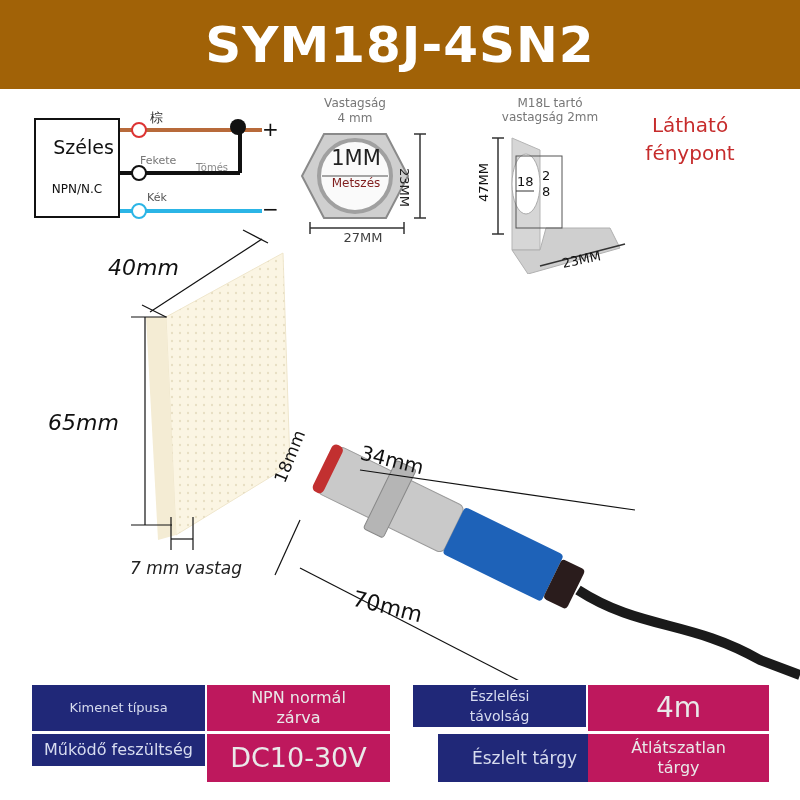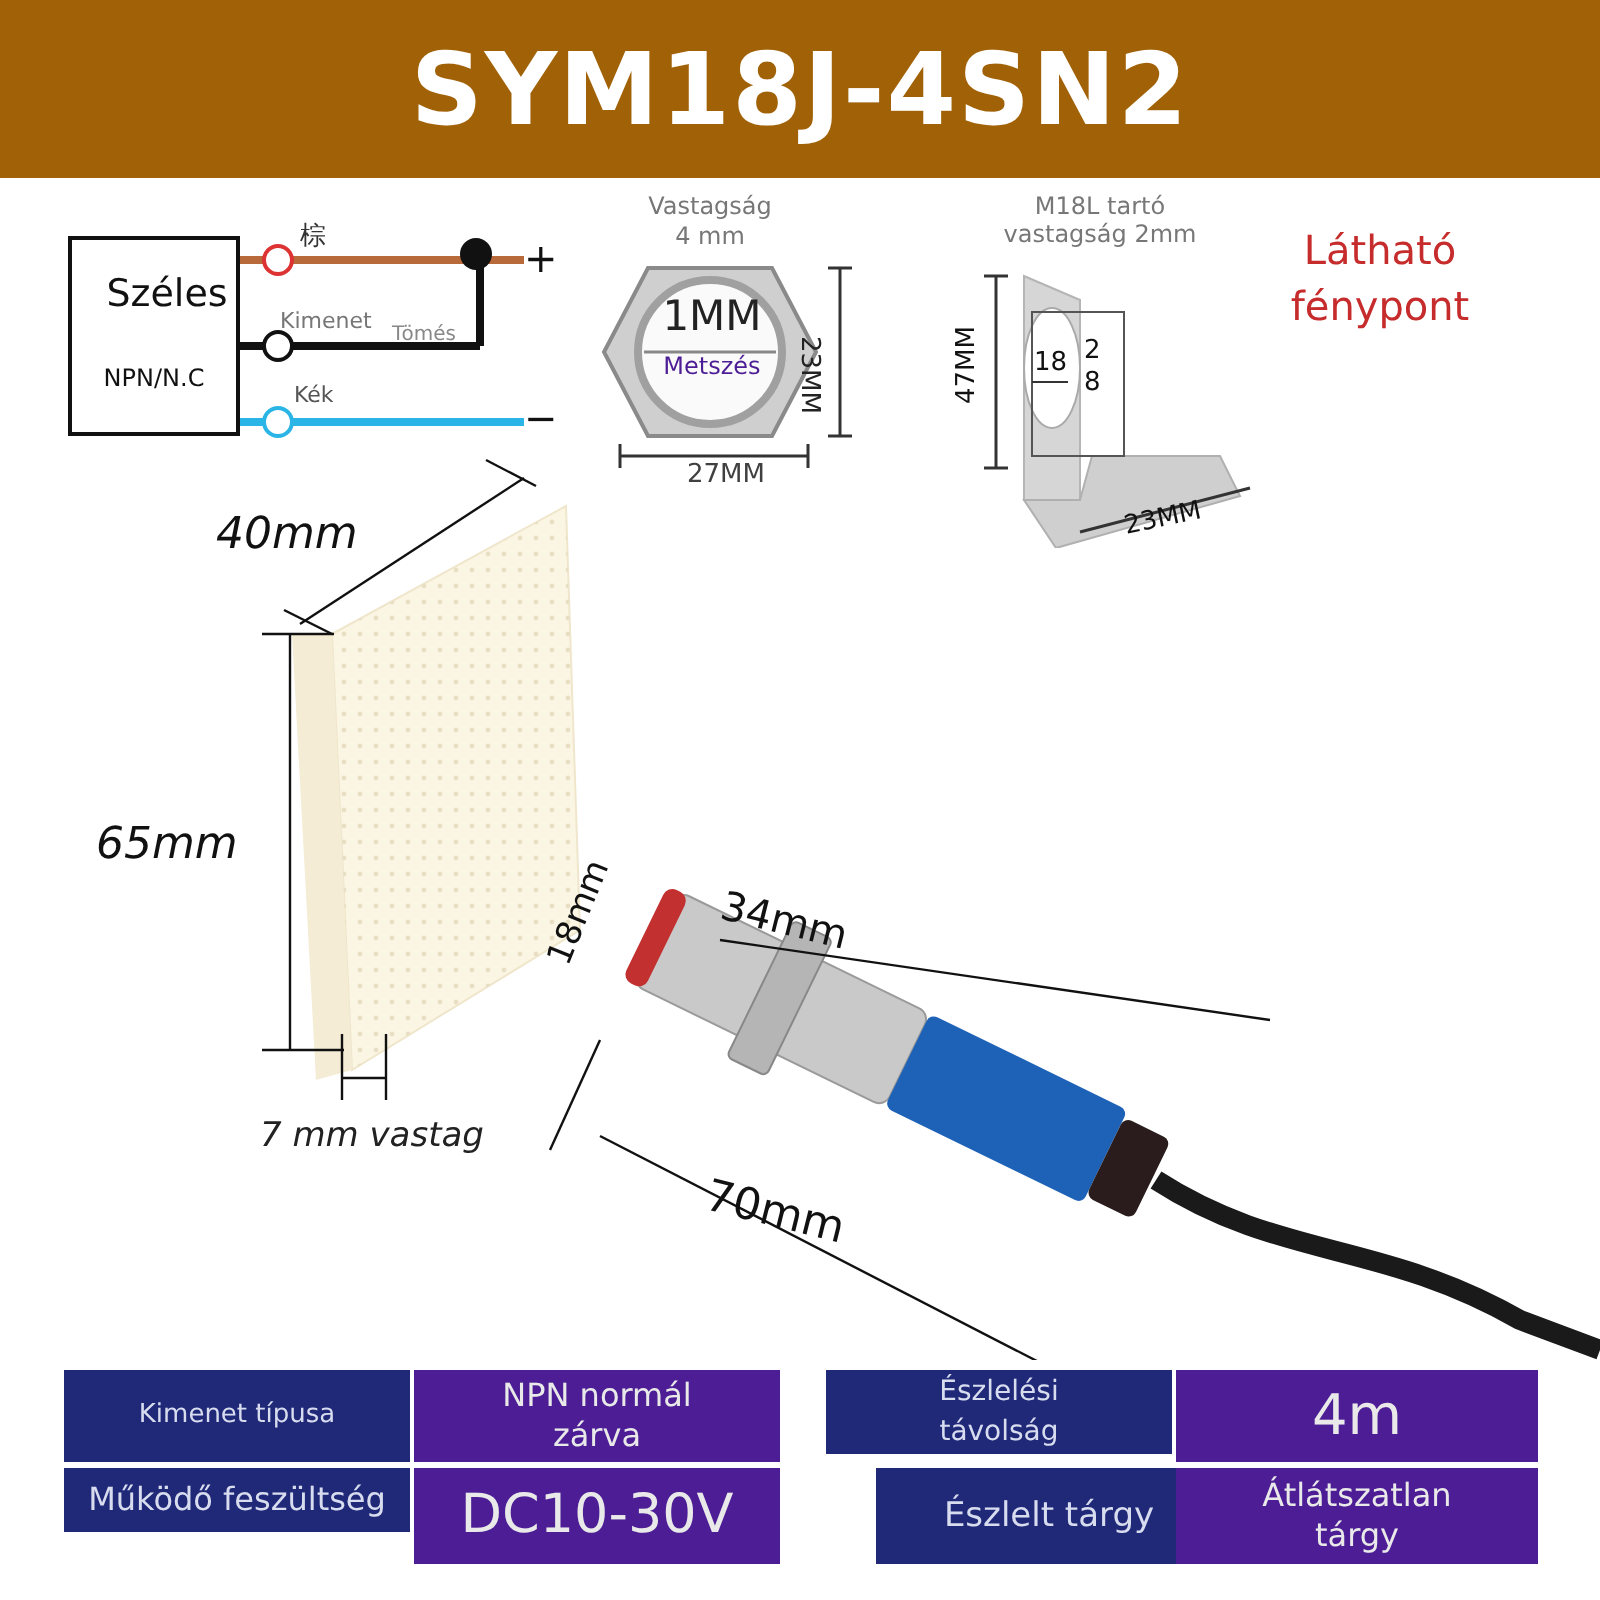--- a/index.html
+++ b/index.html
@@ -15,42 +15,42 @@
   .diagram-box .t1 { position: absolute; left: 13px; right: 0; top: 16px; text-align: center; font-size: 19px; }
   .diagram-box .t2 { position: absolute; left: 0; right: 0; top: 62px; text-align: center; font-size: 12px; }
 
   .small-gray { font-size: 12px; color: #777; text-align: center; line-height: 14px; }
   .red-text { color: #c62c2c; font-size: 20px; text-align: center; line-height: 26px; }
 
   .dim-text { font-size: 22px; color: #111; }
   .dim-small { font-size: 16px; color: #111; }
   .cell { position: absolute; display: flex; align-items: center; justify-content: center; text-align: center; line-height: 20px; }
   .cell.k { background: #202878; color: #d7dcef; }
-  .cell.v { background: #4c1d95; color: #e9e9e9; }
+  .cell.v { background: #be185d; color: #e9e9e9; }
 </style>
 </head>
 <body>
 
 <div class="header">
   <h1>SYM18J-4SN2</h1>
 </div>
 
 <div class="abs" style="left:0;top:95px;width:290px;height:140px;">
   <svg class="abs" style="left:0;top:0" width="290" height="140">
     <line x1="120" y1="35" x2="262" y2="35" stroke="#b86a3a" stroke-width="4"></line>
     <line x1="120" y1="78" x2="240" y2="78" stroke="#111" stroke-width="4"></line>
     <line x1="240" y1="78" x2="240" y2="35" stroke="#111" stroke-width="4"></line>
     <circle cx="238" cy="32" r="8" fill="#111"></circle>
     <line x1="120" y1="116" x2="262" y2="116" stroke="#2bb5e6" stroke-width="4"></line>
     <circle cx="139" cy="35" r="7" fill="#fff" stroke="#d33" stroke-width="2"></circle>
     <circle cx="139" cy="78" r="7" fill="#fff" stroke="#111" stroke-width="2"></circle>
     <circle cx="139" cy="116" r="7" fill="#fff" stroke="#2bb5e6" stroke-width="2"></circle>
   </svg>
   <span class="abs wire-label" style="left:150px;top:14px;color:#333;font-size:13px;">棕</span>
-  <span class="abs wire-label" style="left:140px;top:59px;color:#777;">Kimenet</span>
+  <span class="abs wire-label" style="left:140px;top:59px;color:#777;">Fekete</span>
   <span class="abs wire-label" style="left:196px;top:67px;color:#888;font-size:10px;">Tömés</span>
   <span class="abs wire-label" style="left:147px;top:96px;color:#555;">Kék</span>
   <span class="abs" style="left:262px;top:22px;font-size:20px;">+</span>
   <span class="abs" style="left:262px;top:102px;font-size:20px;">−</span>
 </div>
 <div class="abs diagram-box">
   <div class="t1">Széles</div>
   <div class="t2">NPN/N.C</div>
 </div>
 
@@ -62,21 +62,21 @@
     <circle cx="55" cy="52" r="36" fill="#fafafa" stroke="#a0a0a0" stroke-width="4"></circle>
     <line x1="22" y1="52" x2="88" y2="52" stroke="#888" stroke-width="1.5"></line>
     <line x1="120" y1="10" x2="120" y2="94" stroke="#333" stroke-width="1.5"></line>
     <line x1="114" y1="10" x2="126" y2="10" stroke="#333" stroke-width="1.5"></line>
     <line x1="114" y1="94" x2="126" y2="94" stroke="#333" stroke-width="1.5"></line>
     <line x1="10" y1="104" x2="104" y2="104" stroke="#333" stroke-width="1.5"></line>
     <line x1="10" y1="98" x2="10" y2="110" stroke="#333" stroke-width="1.5"></line>
     <line x1="104" y1="98" x2="104" y2="110" stroke="#333" stroke-width="1.5"></line>
   </svg>
   <div class="abs" style="left:26px;top:52px;width:60px;text-align:center;font-size:21px;color:#222;">1MM</div>
-  <div class="abs" style="left:22px;top:82px;width:68px;text-align:center;font-size:12px;color:#4c1d95;">Metszés</div>
+  <div class="abs" style="left:22px;top:82px;width:68px;text-align:center;font-size:12px;color:#7f1d1d;">Metszés</div>
   <div class="abs" style="left:28px;top:136px;width:70px;text-align:center;font-size:13px;color:#404040;">27MM</div>
   <div class="abs" style="left:112px;top:74px;font-size:13px;color:#222;transform:rotate(90deg);transform-origin:left top;">23MM</div>
 </div>
 
 <div class="abs" style="left:470px;top:94px;width:170px;height:186px;">
   <div class="abs small-gray" style="left:10px;top:2px;width:140px;">M18L tartó</div>
   <div class="abs small-gray" style="left:10px;top:16px;width:140px;">vastagság 2mm</div>
   <svg class="abs" style="left:0;top:30px" width="170" height="150">
     <polygon points="42,14 70,26 70,126 42,126" fill="#d6d6d6" stroke="#b5b5b5"></polygon>
     <ellipse cx="56" cy="60" rx="14" ry="30" fill="#fff" stroke="#aaa"></ellipse>

